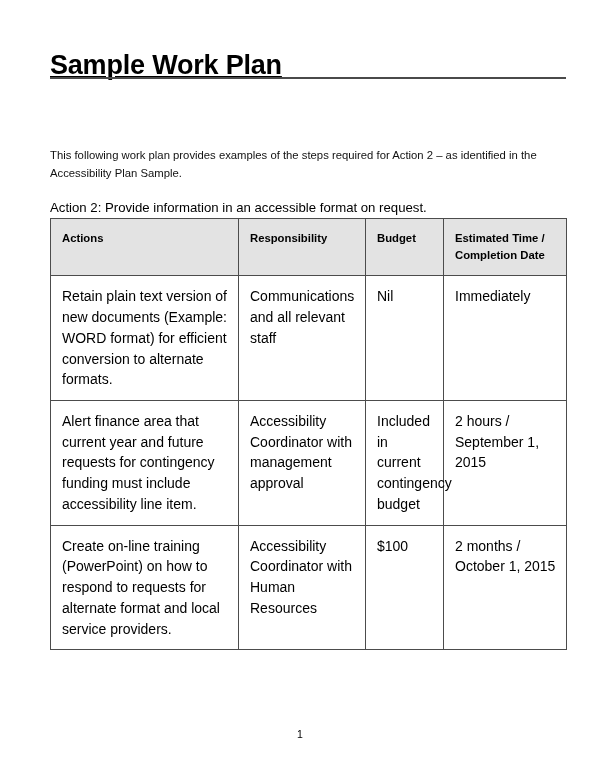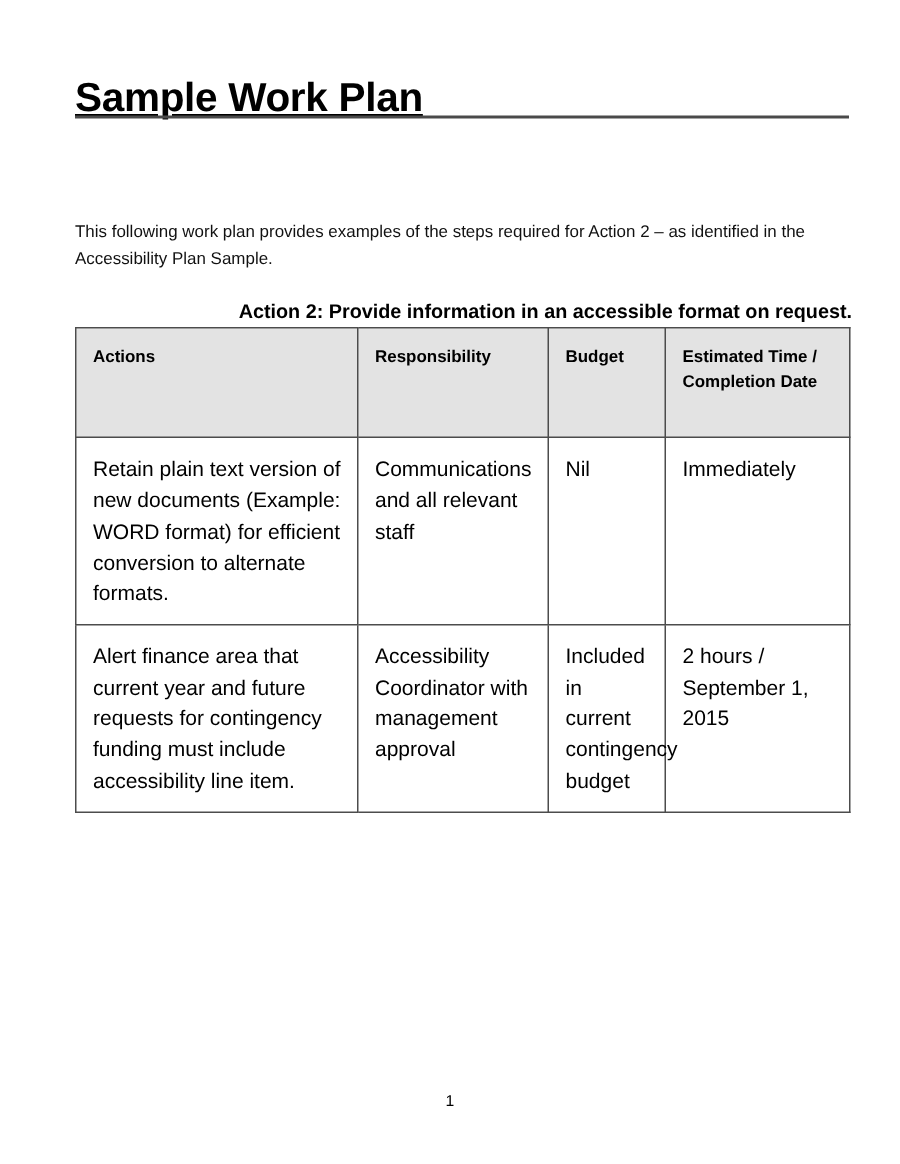--- a/index.html
+++ b/index.html
@@ -48,23 +48,22 @@
     font-size: 11.3px;
     line-height: 1.55;
     color: #111111;
   }
   .action-heading {
     position: absolute;
     left: 50px;
     top: 188px;
     width: 518px;
     font-size: 13.2px;
-    font-weight: bold;
+    font-weight: normal;
     line-height: 1.3;
-    text-align: right;
   }
   table.work-plan {
     position: absolute;
     left: 50px;
     top: 218px;
     width: 516px;
     border-collapse: collapse;
     table-layout: fixed;
   }
   table.work-plan th,
@@ -74,21 +73,21 @@
     padding: 10px 10px 10px 11px;
     font-size: 14px;
     line-height: 1.48;
     text-align: left;
   }
   table.work-plan thead th {
     background: #e3e3e3;
     font-weight: bold;
     font-size: 11.3px;
     padding-top: 11px;
-    padding-bottom: 28px;
+    padding-bottom: 12px;
   }
   col.c-actions { width: 188px; }
   col.c-resp    { width: 127px; }
   col.c-budget  { width: 78px; }
   col.c-time    { width: 123px; }
   .cell-text { white-space: pre-line; }
   .page-number {
     position: absolute;
     left: 0;
     top: 728px;
@@ -133,18 +132,25 @@
         <td class="cell-text">Nil</td>
         <td class="cell-text">Immediately</td>
       </tr>
       <tr>
         <td class="cell-text">Alert finance area that current year and future requests for contingency funding must include accessibility line item.</td>
         <td class="cell-text">Accessibility Coordinator with management approval</td>
         <td class="cell-text">Included in current contingency budget</td>
         <td class="cell-text">2 hours /
 September 1, 2015</td>
       </tr>
+      <tr>
+        <td class="cell-text">Create on-line training (PowerPoint) on how to respond to requests for alternate format and local service providers.</td>
+        <td class="cell-text">Accessibility Coordinator with Human Resources</td>
+        <td class="cell-text">$100</td>
+        <td class="cell-text">2 months /
+October 1, 2015</td>
+      </tr>
     </tbody>
   </table>
 
   <div class="page-number">1</div>
 
 </div>
 
 </body></html>

